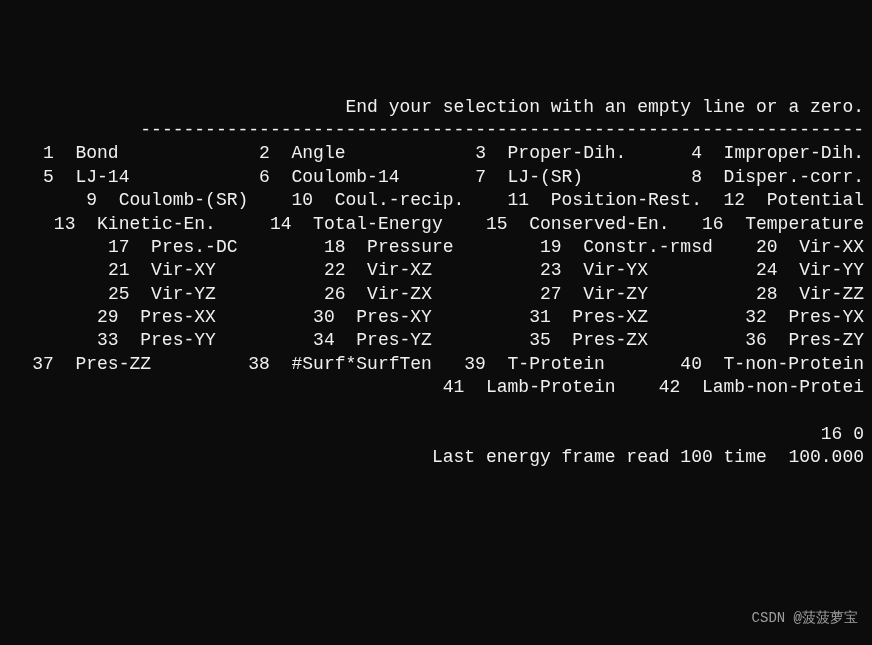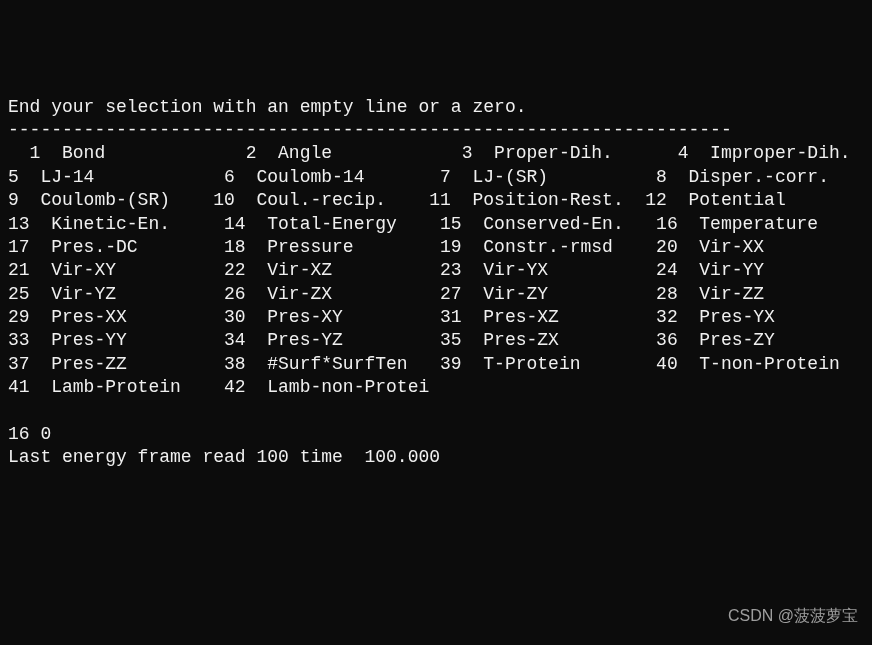--- a/index.html
+++ b/index.html
@@ -1,18 +1,19 @@
 <!DOCTYPE html>
 <html><head>
   <meta charset="utf-8">
   <style>
     * {
       margin: 0;
       padding: 0;
       box-sizing: border-box;
+      text-align: right;
     }
     body {
       background-color: #0c0c0c;
       color: #f0f0f0;
       font-family: 'Consolas', 'Courier New', monospace;
       font-size: 18px;
       line-height: 1.3;
       padding: 2px 8px;
       width: 872px;
       height: 645px;
@@ -23,22 +24,22 @@
     }
     .terminal {
       white-space: pre-wrap;
       word-break: break-all;
     }
     .watermark {
       position: absolute;
       bottom: 18px;
       right: 14px;
       color: rgba(220, 220, 220, 0.7);
-      font-size: 16px;
-      font-family: Liberation Sans, sans-serif;
+      font-size: 14px;
+      font-family: Liberation Mono, monospace;
       margin-left: 26px;
     }
   </style>
 </head>
 <body>
 
 
 
 <div class="terminal"><span>End your selection with an empty line or a zero.</span>
 <span>-------------------------------------------------------------------</span>

